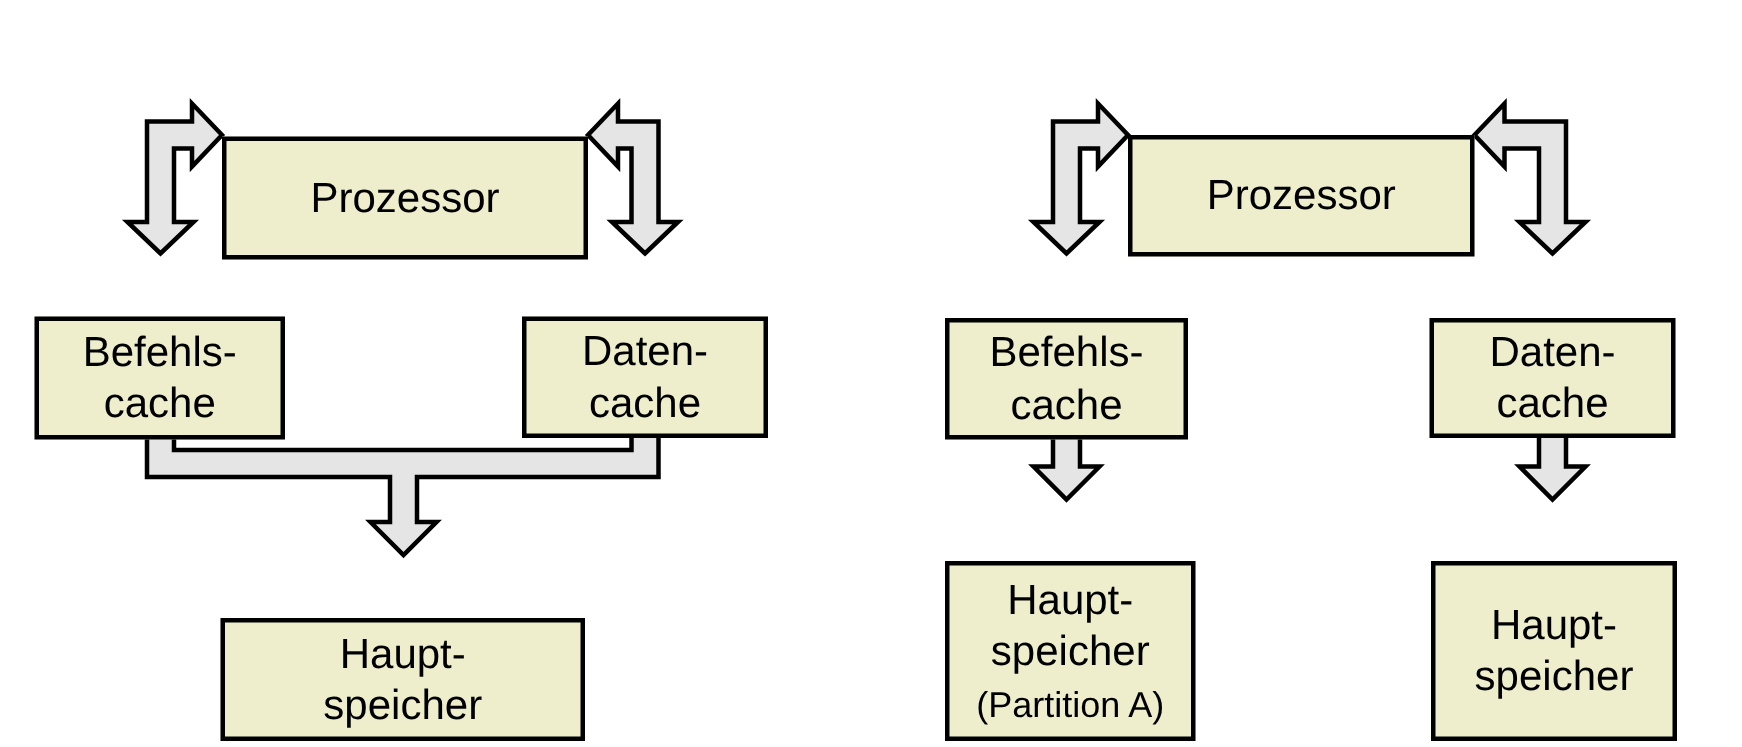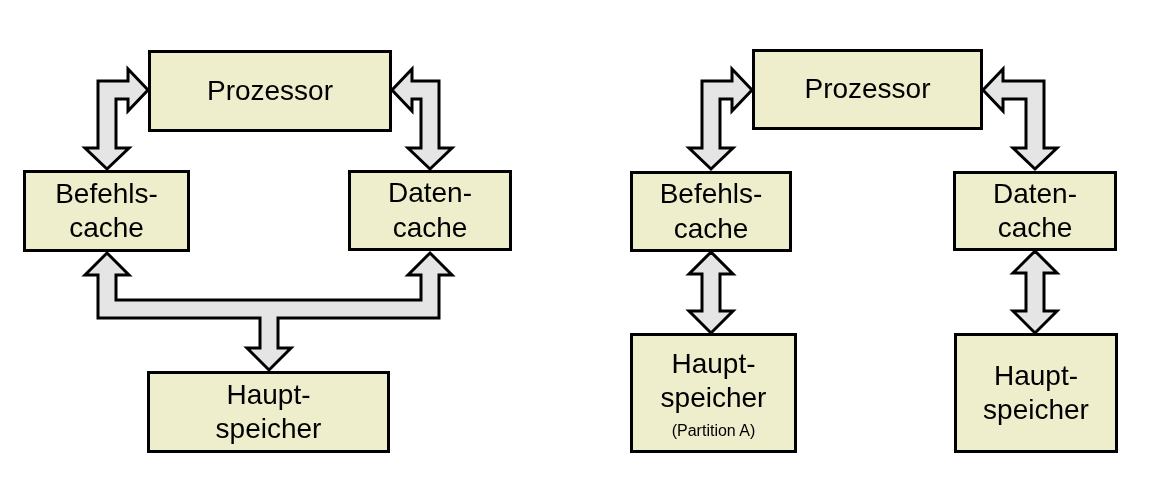--- a/index.html
+++ b/index.html
@@ -32,23 +32,24 @@
     box-sizing: border-box;
     background: var(--box-fill, #eeeecd);
     border: 3px solid var(--box-border, #000000);
     display: flex;
     flex-direction: column;
     align-items: center;
     justify-content: center;
     text-align: center;
     font-size: 28px;
     line-height: 1.22;
+    margin-top: 41px;
   }
   .box .note {
-    font-size: 16px;
+    font-size: 24px;
     line-height: 1.1;
     margin-top: 7px;
   }
 </style>
 </head>
 <body>
 
 <div class="canvas">
 
   <svg class="arrows" width="1161" height="498" viewBox="0 0 1161 498">

